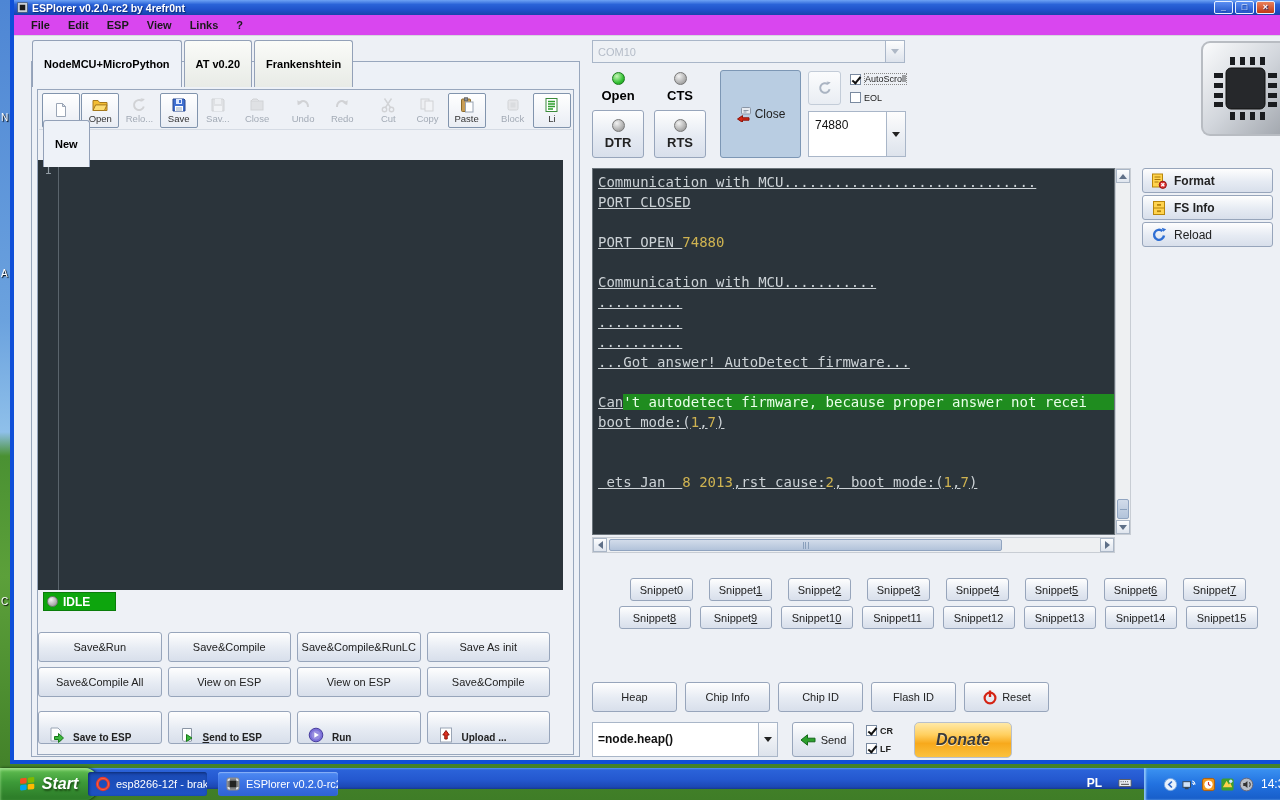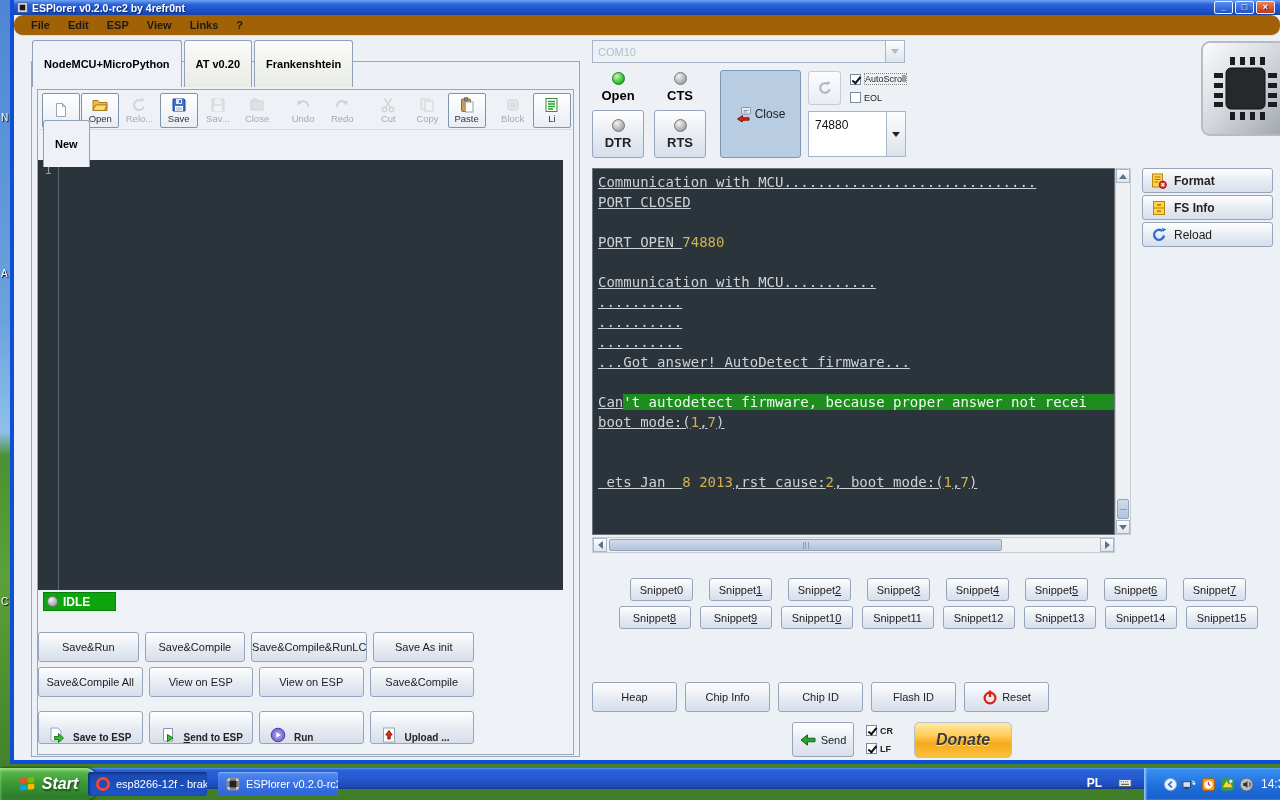--- a/index.html
+++ b/index.html
@@ -15,22 +15,22 @@
   #titlebar { position:absolute; left:0; top:0; right:0; height:15px;
     background:linear-gradient(180deg,#6ea3f5 0%,#2a63d8 30%,#1e50c8 70%,#1744ab 100%);
     display:flex; align-items:center; padding-left:3px; color:#fff; font-weight:bold; font-size:10.5px;
     text-shadow:1px 1px 1px #0a2a7a; }
   #titlebar .ticon { margin-right:4px; display:inline-flex; }
   #winbtns { position:absolute; right:5px; top:1px; display:flex; gap:2px; }
   .winbtn { width:19px; height:13px; border:1px solid #e8f0ff; border-radius:2px; color:#fff;
     font-size:9px; line-height:11px; text-align:center; font-weight:bold;
     background:linear-gradient(180deg,#5a8ef2,#2255c8); }
   .winbtn.close { background:linear-gradient(180deg,#e8815c,#c23a14); }
-  #menubar { position:absolute; left:0; top:15px; right:0; height:21px; background:#a16207;
-    border-bottom:1px solid #d4d8de; display:flex; align-items:center; padding-left:8px;border-radius:9px; }
+  #menubar { position:absolute; left:0; top:15px; right:0; height:21px; background:#d946ef;
+    border-bottom:1px solid #d4d8de; display:flex; align-items:center; padding-left:8px; }
   .menu-item { padding:2px 9px; font-weight:bold; color:#1a1a1a; }
 
   
   .jbtn { background:linear-gradient(180deg,#fefefe 0%,#e6ebf3 55%,#d8dfeb 100%);
     border:1px solid #97a5bb; border-radius:3px; color:#222;
     display:flex; align-items:center; justify-content:center; gap:5px; }
   .jbtn.bold { font-weight:bold; font-size:12px; }
   .tab { border:1px solid #93a1b8; border-bottom:none; border-radius:3px 3px 0 0;
     background:linear-gradient(180deg,#fafbf8,#e8ebe6); padding:17px 11px; font-weight:bold; margin-right:2px; }
   .tab.selected { background:#eef2f8; position:relative; z-index:2; }
@@ -59,21 +59,21 @@
   .tbtn.disabled { border-color:transparent; background:transparent; color:#a3abb6; }
   .tbtn.disabled svg { opacity:.4; filter:grayscale(1); }
   .tgap { width:7px; }
   #editor-tab { position:absolute; left:29px; top:138px; z-index:2; }
   #editor { position:absolute; left:24px; top:160px; width:525px; height:430px; background:#2b343b; display:flex; }
   #gutter { width:21px; border-right:1px solid #5a646c; color:#949ea6; font-family:"DejaVu Sans Mono",monospace; font-size:12px; text-align:center; padding-top:3px; }
   #status-badge { position:absolute; left:29px; top:592px; width:73px; height:19px; background:#0da50d; border:1px solid #0a7d0a;
     display:flex; align-items:center; gap:5px; padding-left:3px; }
   #status-badge .led { width:11px; height:11px; }
   #status-badge span { color:#fff; font-weight:bold; font-size:12px; }
-  .grid-row { position:absolute; left:24px; width:436px; display:flex; gap:6px; }
+  .grid-row { position:absolute; left:24px; width:512px; display:flex; gap:6px; }
   .grid-row .jbtn { flex:1; height:30px; font-size:11px; }
   #grid3.grid-row .jbtn { height:33px; font-weight:bold; font-size:10px; justify-content:flex-start; padding-left:10px; gap:8px;align-items:flex-end; }
 
   
   #com-combo { position:absolute; left:578px; top:40px; width:313px; height:23px; background:#eef1f5; border:1px solid #a9b6c8;
     display:flex; align-items:center; }
   #com-combo .val { flex:1; padding-left:5px; color:#b4bcc8; }
   .combo-arrow { width:19px; height:100%; border-left:1px solid #a9b6c8; display:flex; align-items:center; justify-content:center;
     background:linear-gradient(180deg,#fdfdfd,#dde3ec); }
   .led-toggle { position:absolute; width:52px; height:42px; display:flex; flex-direction:column; align-items:center; justify-content:center; gap:3px; }
@@ -604,20 +604,26 @@
           <span class="ic">
             <svg width="16" height="16" viewBox="0 0 16 16" xmlns="http://www.w3.org/2000/svg">
               <circle cx="8" cy="9" r="5.4" fill="none" stroke="#d42414" stroke-width="2.2"></circle>
               <path d="M8 1.5v6.5" stroke="#d42414" stroke-width="2.4"></path>
             </svg>
           </span>
           <span>Reset</span>
         </div>
       </div>
 
+    <div id="cmd-field">
+      <span class="val">=node.heap()</span>
+      <span class="combo-arrow">
+          <i class="tri-down"></i>
+        </span>
+    </div>
     <div id="send-btn" class="jbtn">
       <span id="send-icon">
           <svg width="16" height="16" viewBox="0 0 16 16" xmlns="http://www.w3.org/2000/svg">
             <path d="M15 6.2H7.5V2.8L1 8l6.5 5.2V9.8H15z" fill="#2ca02c" stroke="#14681a"></path>
           </svg>
         </span>
       <span>Send</span>
     </div>
     <div class="cb-row" style="left:852px;top:725px">
       <span class="cb checked"></span>

